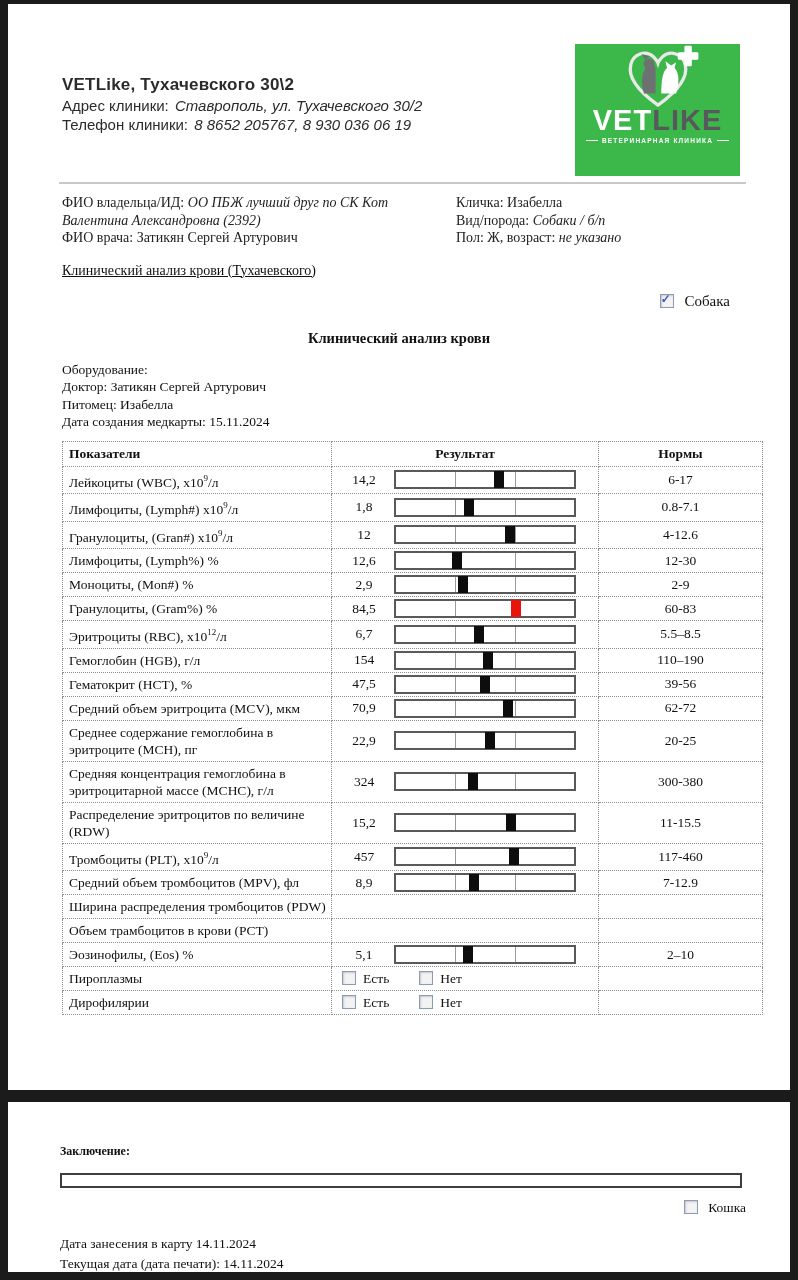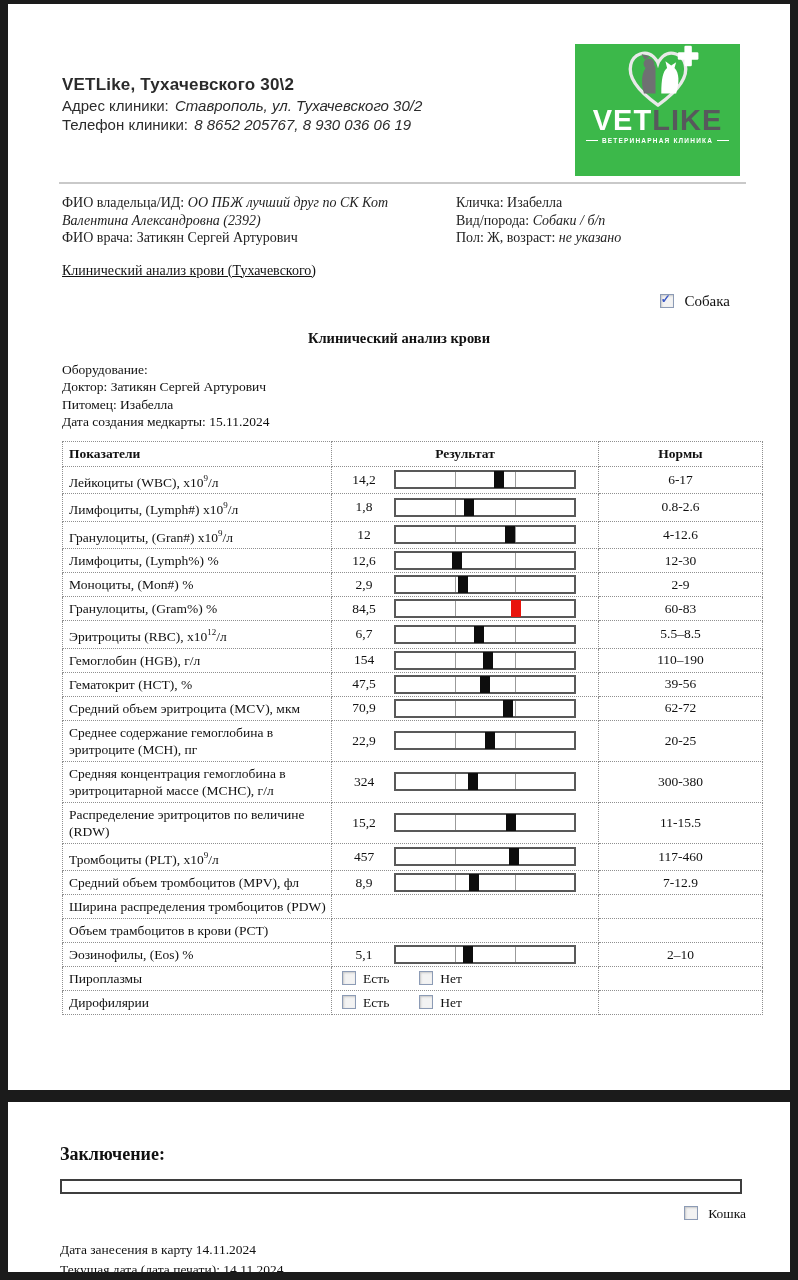--- a/index.html
+++ b/index.html
@@ -58,21 +58,21 @@
   .bar .marker{position:absolute;top:-1px;height:17px;width:10px;background:#0d0d0d;}
   .chk{display:inline-block;width:12px;height:12px;border:1px solid #8c9bb5;background:#f3f3f3;
        box-shadow:inset 1px 1px 2px #c8c8c8;vertical-align:-2px;position:relative;}
   .chk.checked::after{content:"\2713";position:absolute;left:0;top:-3px;color:#3a57c4;
        font-size:12px;font-weight:bold;font-family:"Liberation Sans",sans-serif;}
   .chk-pair{margin-right:30px;white-space:nowrap;}
   .chk-pair .chk{margin-right:7px;}
   td.c-res .chk-row{padding-left:8px;}
 
   
-  .concl-label{margin:42px 8px 0 52px;font-weight:bold;font-size:18px;}
+  .concl-label{margin:42px 8px 0 52px;font-weight:bold;font-size:12px;}
   .concl-box{margin:14px 0 0 52px;width:678px;height:11px;border:2px solid #3e3e3e;background:#fff;}
   .cat{margin-top:12px;text-align:right;padding-right:44px;font-size:13.5px;}
   .p2dates{margin:18px 0 0 52px;font-size:13.5px;line-height:19.5px;}
   sup{font-size:9px;}
 </style>
 </head>
 <body>
 
 <div class="page" id="page1">
 
@@ -160,21 +160,21 @@
           <td class="c-res">
             <div class="res-wrap">
               <div class="val">1,8</div>
               <div class="bar">
                 <span class="dv d1"></span>
                 <span class="dv d2"></span>
                 <span class="marker" style="left: calc(41.1% - 5px); background: rgb(13, 13, 13);"></span>
               </div>
             </div>
           </td>
-          <td class="c-norm">0.8-2.6</td>
+          <td class="c-norm">0.8-7.1</td>
         </tr>
         <tr>
           <td class="c-name">Гранулоциты, (Gran#) x10<sup>9</sup>/л</td>
           <td class="c-res">
             <div class="res-wrap">
               <div class="val">12</div>
               <div class="bar">
                 <span class="dv d1"></span>
                 <span class="dv d2"></span>
                 <span class="marker" style="left: calc(64.3% - 5px); background: rgb(13, 13, 13);"></span>

